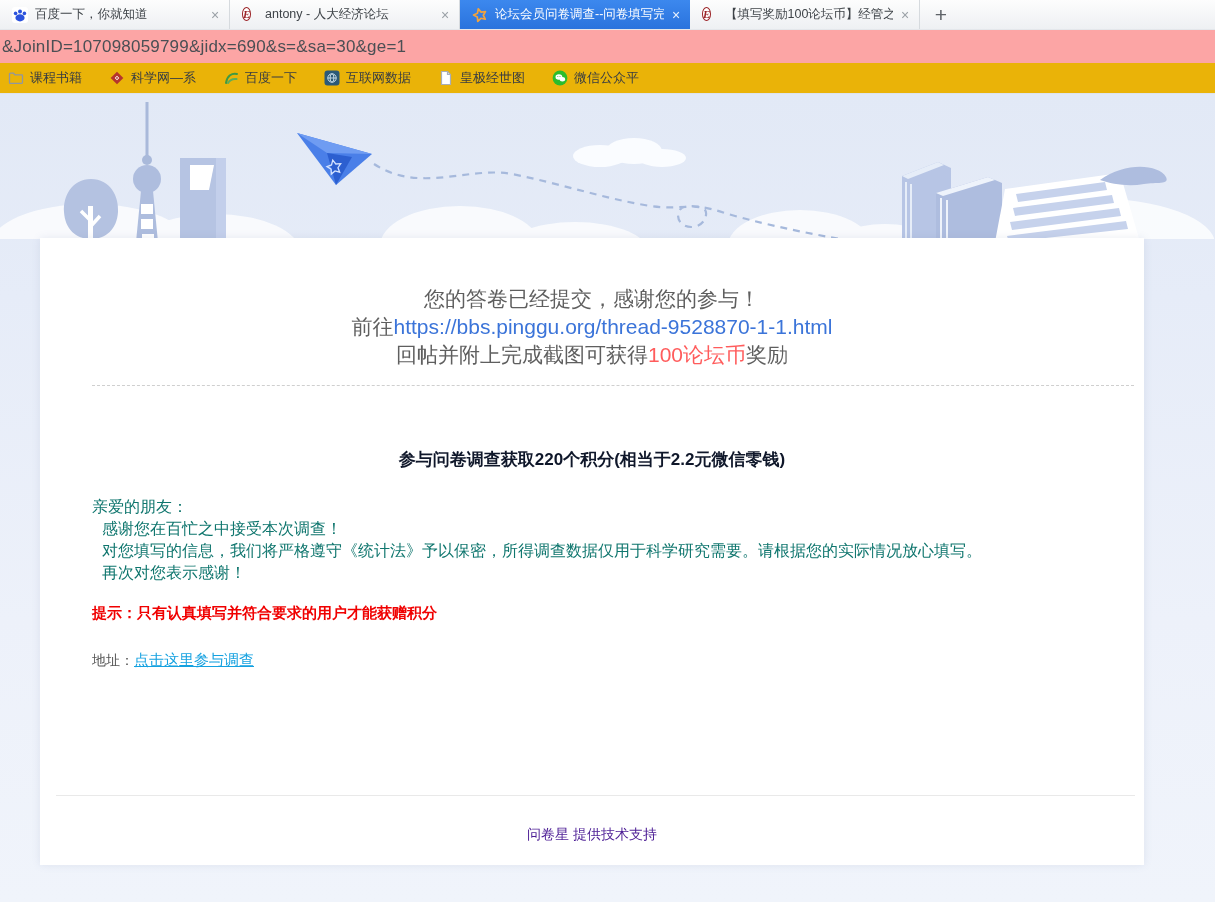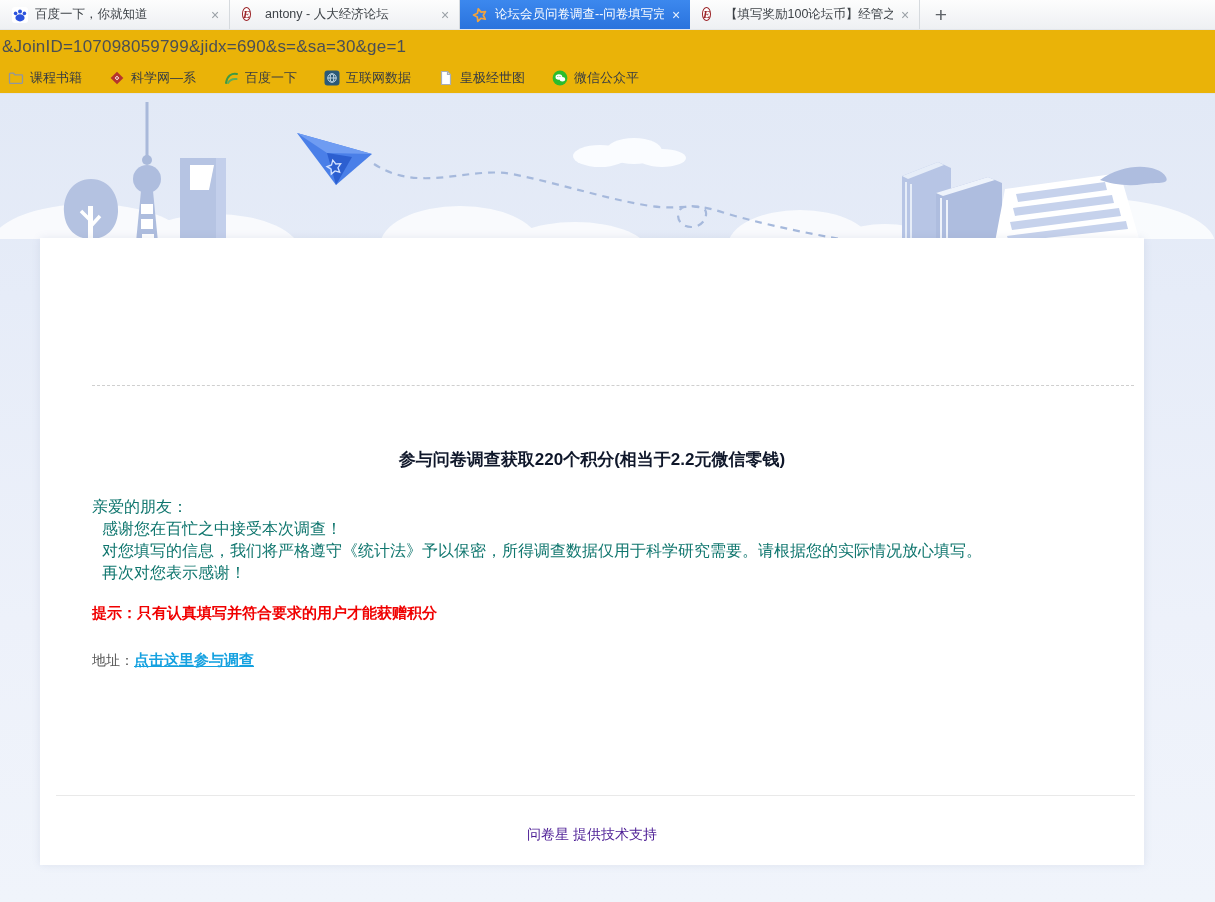--- a/index.html
+++ b/index.html
@@ -27,21 +27,21 @@
   .tab.active {
     background:linear-gradient(180deg,#3c88ee,#2a73dd);
     color:#fff; border-right:none;
   }
   .tab.active .tab-close { color:#eaf2fd; }
   .newtab { width:42px; display:flex; align-items:center; justify-content:center;
     font-size:21px; color:#5f6368; font-weight:300; }
 
   .urlbar {
     position:absolute; top:30px; left:0; width:100%; height:33px;
-    background:#eab308; display:flex; align-items:center;
+    background:#fca5a5; display:flex; align-items:center;
   }
   .url-text { font-size:17px; color:#4b4f54; margin-left:2px; letter-spacing:.2px; white-space:nowrap; }
 
   .bookmarksbar {
     position:absolute; top:63px; left:0; width:100%; height:31px;
     background:#eab308; border-bottom:1px solid #dde3ec;
     display:flex; align-items:center; padding-left:8px; gap:27px;
   }
   .bookmark { display:flex; align-items:center; gap:6px; font-size:13px; color:#383d43; cursor:default; }
   .bm-icon { width:16px; height:16px; flex:none; display:flex; align-items:center; justify-content:center; }
@@ -73,21 +73,21 @@
     font-size:17px; font-weight:bold; color:#0f172a; }
 
   .body-text { position:absolute; top:258px; left:52px; right:36px;
     font-size:16px; color:#0f766e; line-height:22px; }
   .body-text p.indent { padding-left:10px; }
 
   .notice { position:absolute; top:366px; left:52px;
     font-size:15px; font-weight:bold; color:#f00000; }
 
   .address { position:absolute; top:413px; left:52px; font-size:14px; color:#555; }
-  .address .survey-link { color:#14a1e0; font-weight:bold; font-size:15px; text-decoration:underline; }
+  .address .survey-link { color:#14a1e0; font-weight:normal; font-size:15px; text-decoration:underline; }
 
   .solid-divider { position:absolute; top:557px; left:16px; right:9px; border-top:1px solid #e9e9e9; }
 
   .footer-credit { position:absolute; top:588px; left:0; width:100%; text-align:center;
     font-size:14px; color:#4c1d95; }
 </style>
 </head>
 <body>
 
 <div class="tabbar">
@@ -270,20 +270,29 @@
       <polygon points="1016,100 1105,88 1107,96 1018,108" fill="#c6d2ec"></polygon>
       <polygon points="1013,114 1112,101 1114,109 1015,122" fill="#c6d2ec"></polygon>
       <polygon points="1010,128 1119,114 1121,122 1012,136" fill="#c6d2ec"></polygon>
       <polygon points="1007,142 1126,127 1128,135 1009,148" fill="#c6d2ec"></polygon>
       <path d="M1100,86 C1125,68 1158,70 1166,83 C1170,91 1156,88 1144,90 C1128,93 1112,90 1100,86 Z" fill="#aebddf"></path>
     </g>
   </svg>
 
   <div class="card">
 
+    <div class="msg">
+      <div class="msg-line">您的答卷已经提交，感谢您的参与！</div>
+      <div class="msg-line">
+        <span>前往</span><a class="thread-link" href="#">https://bbs.pinggu.org/thread-9528870-1-1.html</a>
+      </div>
+      <div class="msg-line">
+        <span>回帖并附上完成截图可获得</span><span class="coin">100论坛币</span><span>奖励</span>
+      </div>
+    </div>
 
     <div class="dashed-divider"></div>
 
     <div class="reward">参与问卷调查获取220个积分(相当于2.2元微信零钱)</div>
 
     <div class="body-text">
       <p>亲爱的朋友：</p>
       <p class="indent">感谢您在百忙之中接受本次调查！</p>
       <p class="indent">对您填写的信息，我们将严格遵守《统计法》予以保密，所得调查数据仅用于科学研究需要。请根据您的实际情况放心填写。</p>
       <p class="indent">再次对您表示感谢！</p>

